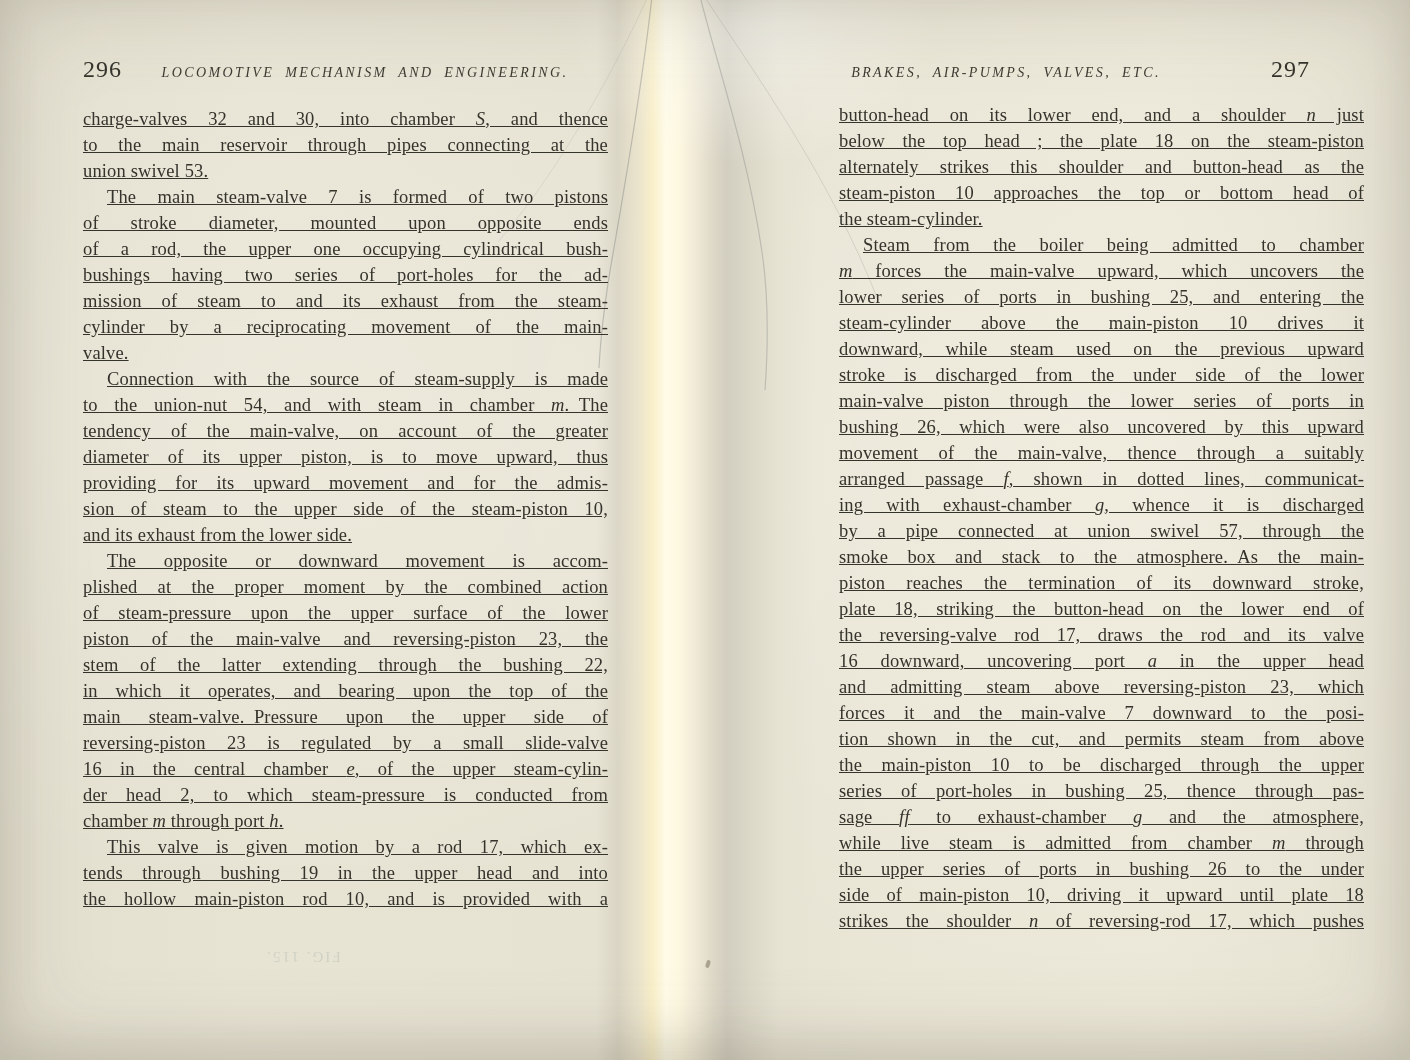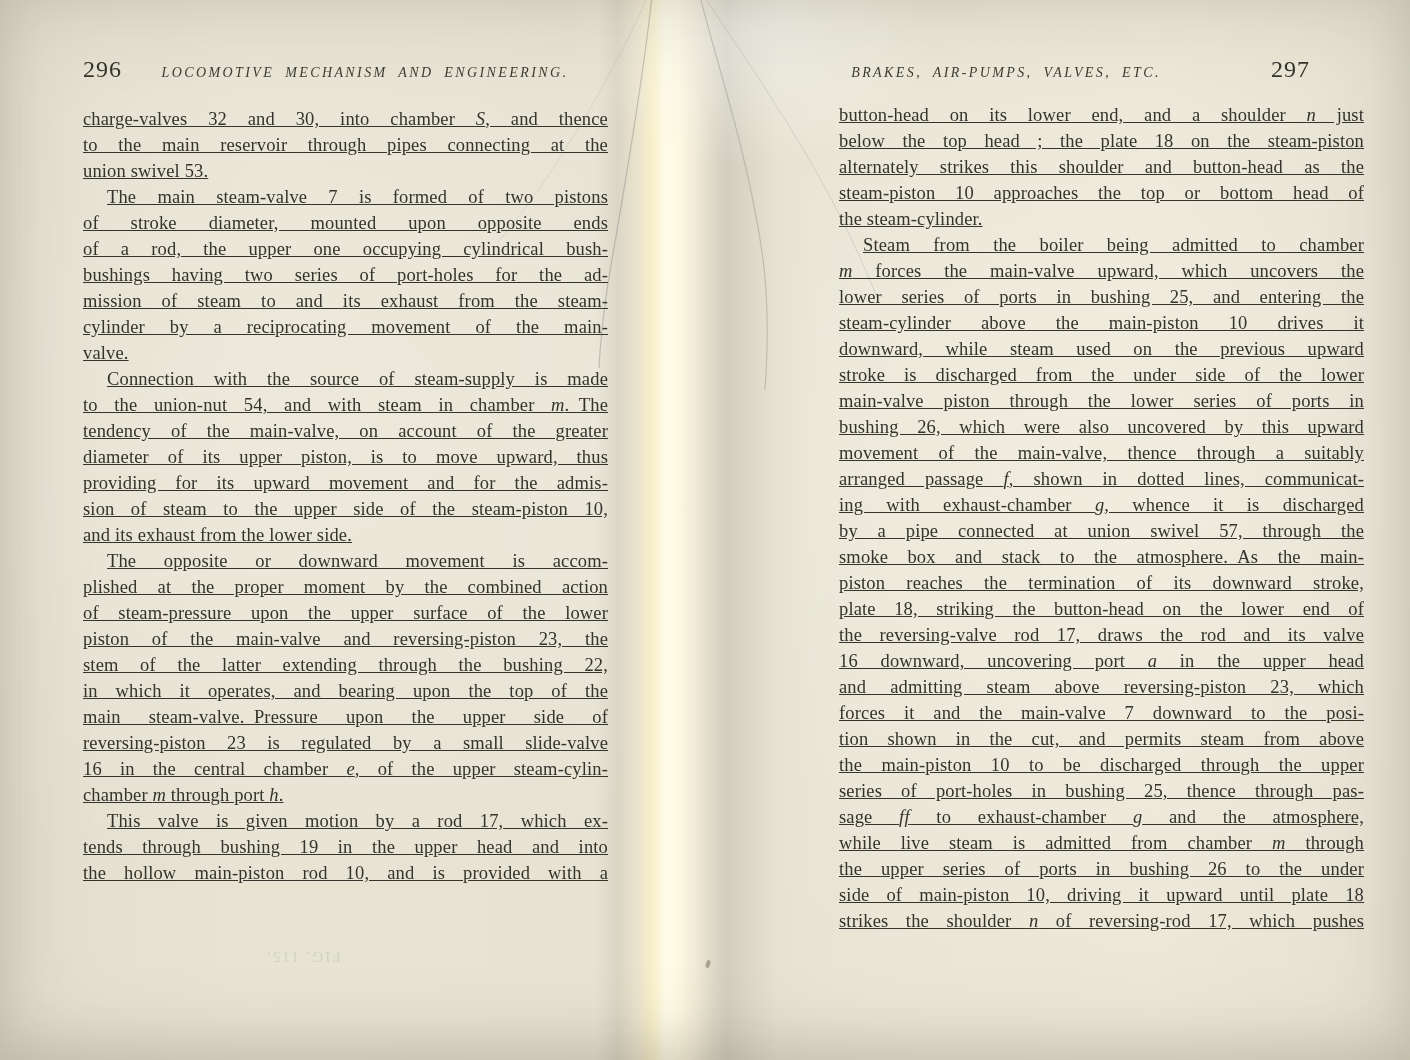--- a/index.html
+++ b/index.html
@@ -142,20 +142,21 @@
         <div class="para">
           <div class="line indent">The opposite or downward movement is accom-</div>
           <div class="line">plished at the proper moment by the combined action</div>
           <div class="line">of steam-pressure upon the upper surface of the lower</div>
           <div class="line">piston of the main-valve and reversing-piston 23, the</div>
           <div class="line">stem of the latter extending through the bushing 22,</div>
           <div class="line">in which it operates, and bearing upon the top of the</div>
           <div class="line">main steam-valve. Pressure upon the upper side of</div>
           <div class="line">reversing-piston 23 is regulated by a small slide-valve</div>
           <div class="line">16 in the central chamber <i>e</i>, of the upper steam-cylin-</div>
+          <div class="line">der head 2, to which steam-pressure is conducted from</div>
           <div class="line para-end">chamber <i>m</i> through port <i>h</i>.</div>
         </div>
         <div class="para">
           <div class="line indent">This valve is given motion by a rod 17, which ex-</div>
           <div class="line">tends through bushing 19 in the upper head and into</div>
           <div class="line">the hollow main-piston rod 10, and is provided with a</div>
         </div>
       </div>
     <div class="show-through">FIG. 115.</div>
   </div>

